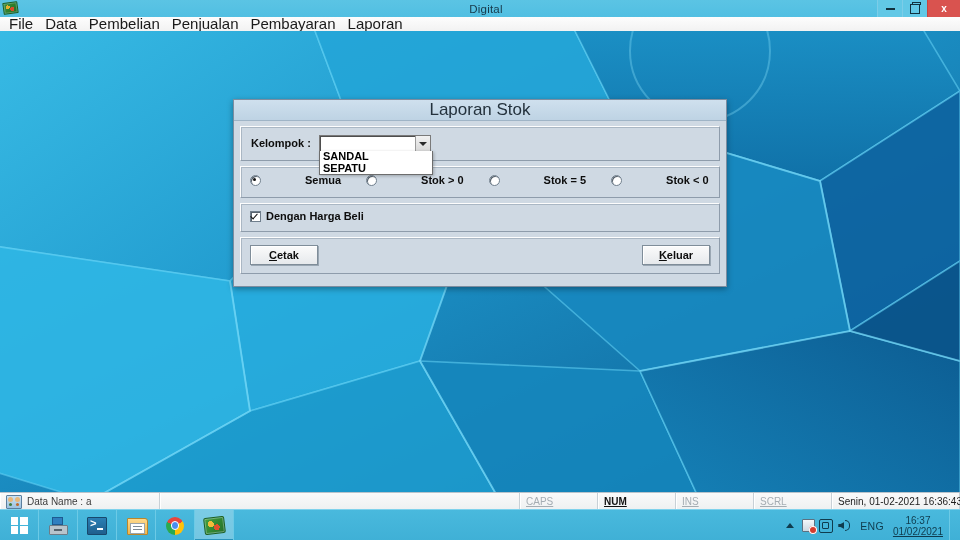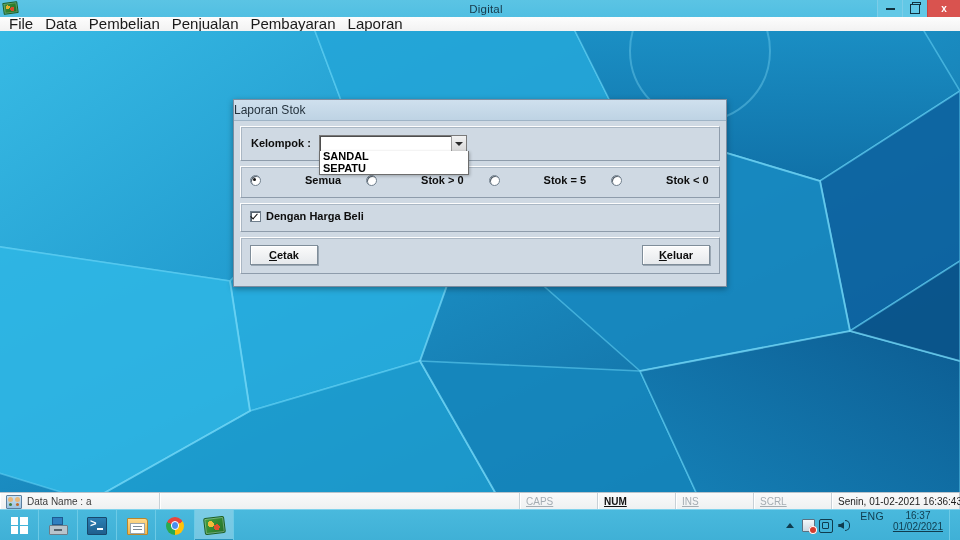--- a/index.html
+++ b/index.html
@@ -73,45 +73,45 @@
 
   
   .dialog{
     position:absolute;left:233px;top:68px;width:492px;height:186px;
     background:#cfd9e3;
     border:1px solid #7d8da0;
     box-shadow:0 2px 6px rgba(0,0,0,.35);
     font-size:11px;
   }
   .dlg-title{
-    height:20px;line-height:20px;
+    height:20px;line-height:20px;text-align:center;
     background:linear-gradient(#cfe0ee,#bed3e4);
     border-bottom:1px solid #9fb4c6;
-    color:#24323d;font-size:12px;
+    color:#24323d;font-size:17px;
   }
   .dlg-body{padding:5px 6px 6px 6px;}
 
   .group{
     background:#cfd9e3;
     border:1px solid #fdfdfd;
     border-right-color:#8e9cab;border-bottom-color:#8e9cab;
     box-shadow:inset 1px 1px 0 #aab7c4;
     margin-bottom:5px;position:relative;padding-left:44px;
   }
   .group.g1{height:33px;}
   .group.g2{height:30px;}
   .group.g3{height:27px;}
   .group.g4{height:35px;}
 
   .lbl{
     font-weight:bold;color:#0d0d0d;font-size:11px;
   }
 
   
-  .combo-wrap{position:absolute;left:78px;top:8px;width:148px;z-index:5;}
+  .combo-wrap{position:absolute;left:78px;top:8px;width:112px;z-index:5;}
   .combo{
     height:15px;background:#ffffff;
     border:1px solid #7a7a7a;
     box-shadow:inset 1px 1px 0 #4e4e4e;
     display:flex;align-items:stretch;
   }
   .combo-val{flex:1;padding:0 3px;line-height:14px;font-size:11px;color:#000;overflow:hidden;white-space:nowrap;}
   .combo-arrow{
     width:14px;background:linear-gradient(#f2f2f2,#d8d8d8);
     border-left:1px solid #9a9a9a;
@@ -264,21 +264,21 @@
     background:
       radial-gradient(circle at 32% 38%, #f0bd3a 0 3px, transparent 3px),
       radial-gradient(circle at 60% 64%, #e0512c 0 3px, transparent 3px),
       linear-gradient(135deg,#46a03f,#2f8330 60%,#27702a);
     border:1px solid #1e5e1c;
     box-shadow:inset 0 0 0 1px rgba(255,255,255,.3);
     transform:rotate(-7deg);
   }
 
   .tray{
-    margin-left:auto;display:flex;
+    margin-left:auto;display:flex;align-items:center;
     padding-right:4px;color:#0f3c4e;
   }
   .tray-chev{
     width:18px;display:flex;align-items:center;justify-content:center;cursor:default;
   }
   .tray-chev i{display:block;width:0;height:0;border-left:4px solid transparent;border-right:4px solid transparent;border-bottom:5px solid #103c4e;}
   .tray-ico{width:18px;display:flex;align-items:center;justify-content:center;cursor:default;position:relative;}
   .net{
     width:11px;height:11px;position:relative;
     background:linear-gradient(#f3f7fa,#ccd8e2);border:1px solid #5d7181;border-radius:1px;

